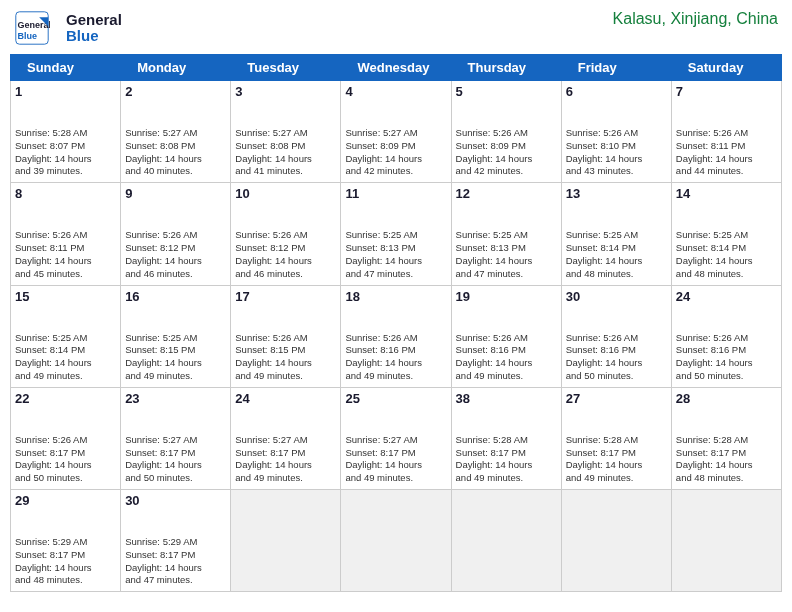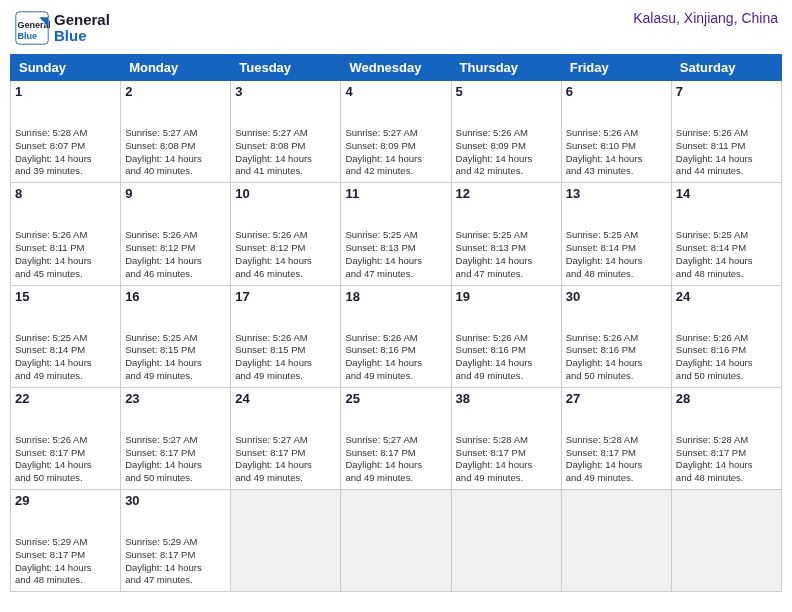--- a/index.html
+++ b/index.html
@@ -13,50 +13,50 @@
     .header {
       display: flex;
       justify-content: space-between;
       align-items: flex-start;
       margin-bottom: 8px;
       padding: 0 4px;
     }
     .logo {
       display: flex;
       align-items: center;
-      gap: 4px;
+      gap: 16px;
     }
     .logo-icon {
       width: 36px;
       height: 36px;
     }
     .title-block {
       text-align: right;
     }
     .month-title {
       font-size: 32px;
       font-weight: bold;
       color: #1a1a2e;
       line-height: 1.1;
     }
     .location {
-      font-size: 14px;
-      color: #4c1d95;
+      font-size: 16px;
+      color: #15803d;
     }
     table {
       width: 100%;
       border-collapse: collapse;
       table-layout: fixed;
     }
     th {
       background-color: #1565c0;
       color: #fff;
       font-size: 13px;
       font-weight: bold;
-      padding: 5px 8px;
+      padding: 5px 16px;
       text-align: left;
       border: 1px solid #1565c0;
     }
     td {
       border: 1px solid #ccc;
       vertical-align: top;
       padding: 3px 4px 4px 4px;
       font-size: 10px;
       color: #222;
       background: #fff;

